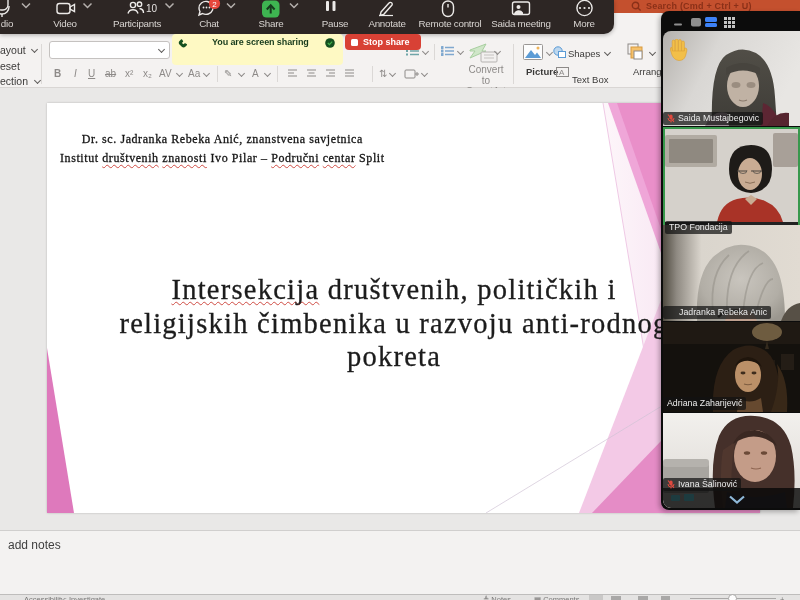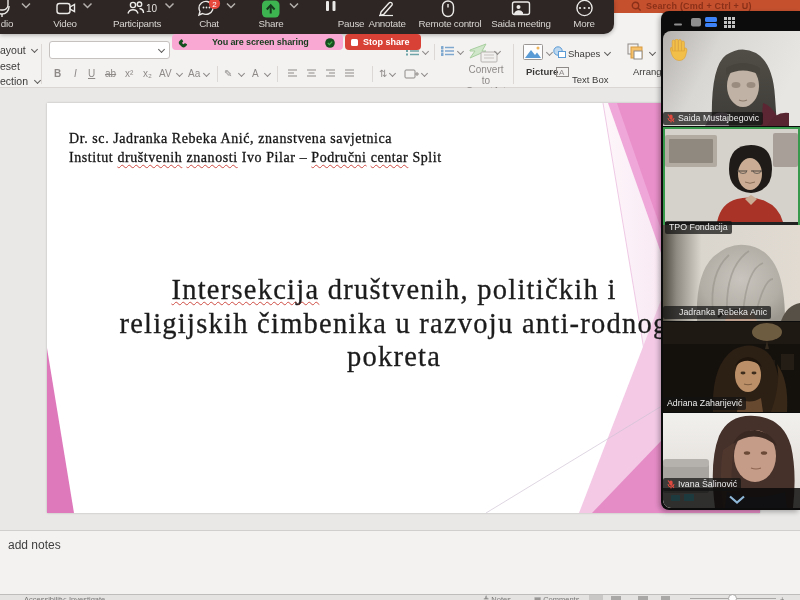--- a/index.html
+++ b/index.html
@@ -24,29 +24,29 @@
   #fontbox { left:49px; top:41px; width:121px; height:18px; background:#fff; border:1px solid #c5c2c0; border-radius:3px; }
   .gchev { position:absolute; width:6px; height:6px; }
   .gchev::before { content:""; position:absolute; left:0; top:0; width:4px; height:4px; border-right:1.3px solid #8d8a88; border-bottom:1.3px solid #8d8a88; transform:rotate(45deg); }
   .dchev::before { border-color:#5f5d5b; }
 
   
   #ztoolbar { left:0; top:0; width:614px; height:34px; background:#2d2624; border-radius:0 0 10px 0; box-shadow:0 1px 4px rgba(0,0,0,0.3); }
   .zlabel { position:absolute; top:18px; font-size:9.8px; letter-spacing:-0.25px; color:#d8d4d1; white-space:nowrap; transform:translateX(-50%); }
 
   
-  #greenpill { left:172px; top:34px; width:171px; height:16px; background:#f9a8d4; border-radius:4px; }
+  #greenpill { left:172px; top:34px; width:171px; height:31px; background:#fef9c3; border-radius:4px; }
   #greenpill .txt { position:absolute; left:40px; top:3px; font-size:9px; font-weight:bold; color:#163a1b; letter-spacing:-0.1px; white-space:nowrap; }
   #redpill { left:345px; top:34px; width:76px; height:16px; background:#d84135; border-radius:4px; }
   #redpill .txt { position:absolute; left:18px; top:3px; font-size:9px; font-weight:bold; color:#fff; white-space:nowrap; }
   #redpill .sq { position:absolute; left:6px; top:4.5px; width:7px; height:7px; background:#fff; border-radius:1.5px; }
 
   
   .serif { font-family:"Liberation Serif", serif; color:#161616; -webkit-text-stroke:0.3px currentColor; }
-  #hdr { left:69px; top:130px; font-size:14px; line-height:18.6px; letter-spacing:0.58px; white-space:nowrap; }
+  #hdr { left:60px; top:130px; font-size:12px; line-height:18.6px; letter-spacing:0.58px; white-space:nowrap;text-align:center; }
   #title { left:114px; top:273px; width:560px; text-align:center; font-size:28.5px; line-height:33.6px; color:#1c1c1c; white-space:nowrap; letter-spacing:1.25px; }
 
   .wavy { text-decoration-line:underline; text-decoration-style:wavy; text-decoration-color:#cf4b43; text-decoration-thickness:0.9px; text-underline-offset:1.5px; text-decoration-skip-ink:none; }
 
   
   #vpanel { left:661px; top:11px; width:139px; height:499px; background:#0c0c0c; border-radius:8px 0 0 8px; box-shadow:-2px 2px 5px rgba(0,0,0,0.28); }
   .tile { position:absolute; left:2px; width:137px; overflow:hidden; background:#222; }
   .nlabel { position:absolute; left:0; z-index:3; height:13px; background:rgba(18,18,18,0.72); color:#ececec; font-size:8.8px; line-height:13.5px; border-radius:2px; white-space:nowrap; padding:0 4px; }
   .nlabel svg { vertical-align:-1.5px; margin-right:3px; }
 
@@ -270,21 +270,21 @@
       <path d="M165.5,3.5 l4,4 l4,-4"></path>
       <path d="M227,3.5 l4,4 l4,-4"></path>
       <path d="M290,3.5 l4,4 l4,-4"></path>
     </g>
   </svg>
   <div class="zlabel" style="left:7px;">dio</div>
   <div class="zlabel" style="left:65px;">Video</div>
   <div class="zlabel" style="left:137px;">Participants</div>
   <div class="zlabel" style="left:209px;">Chat</div>
   <div class="zlabel" style="left:271px;">Share</div>
-  <div class="zlabel" style="left:347px;padding-left:8px;">Pause</div>
+  <div class="zlabel" style="left:331px;padding-left:8px;">Pause</div>
   <div class="zlabel" style="left:387px;">Annotate</div>
   <div class="zlabel" style="left:450px;">Remote control</div>
   <div class="zlabel" style="left:521px;">Saida meeting</div>
   <div class="zlabel" style="left:584px;">More</div>
 </div>
 
 <div class="abs" id="greenpill">
   <svg style="position:absolute;left:6px;top:3px" width="11" height="11" viewBox="0 0 11 11">
       <path d="M1.5,7.5 c-1,-1 -1,-2.5 0,-3.5 l1.5,-1.5 c0.5,-0.5 1,-0.3 1.3,0.2 l0.7,1.3 c0.3,0.5 0.1,1 -0.4,1.3 l-0.6,0.4 c0.3,0.8 0.8,1.3 1.6,1.6 l0.4,-0.6 c0.3,-0.5 0.8,-0.7 1.3,-0.4 l1.3,0.7 c0.5,0.3 0.7,0.8 0.2,1.3 l-1.5,1.5 c-1,1 -2.5,1 -3.5,0 z" fill="#14501f"></path>
     </svg>

